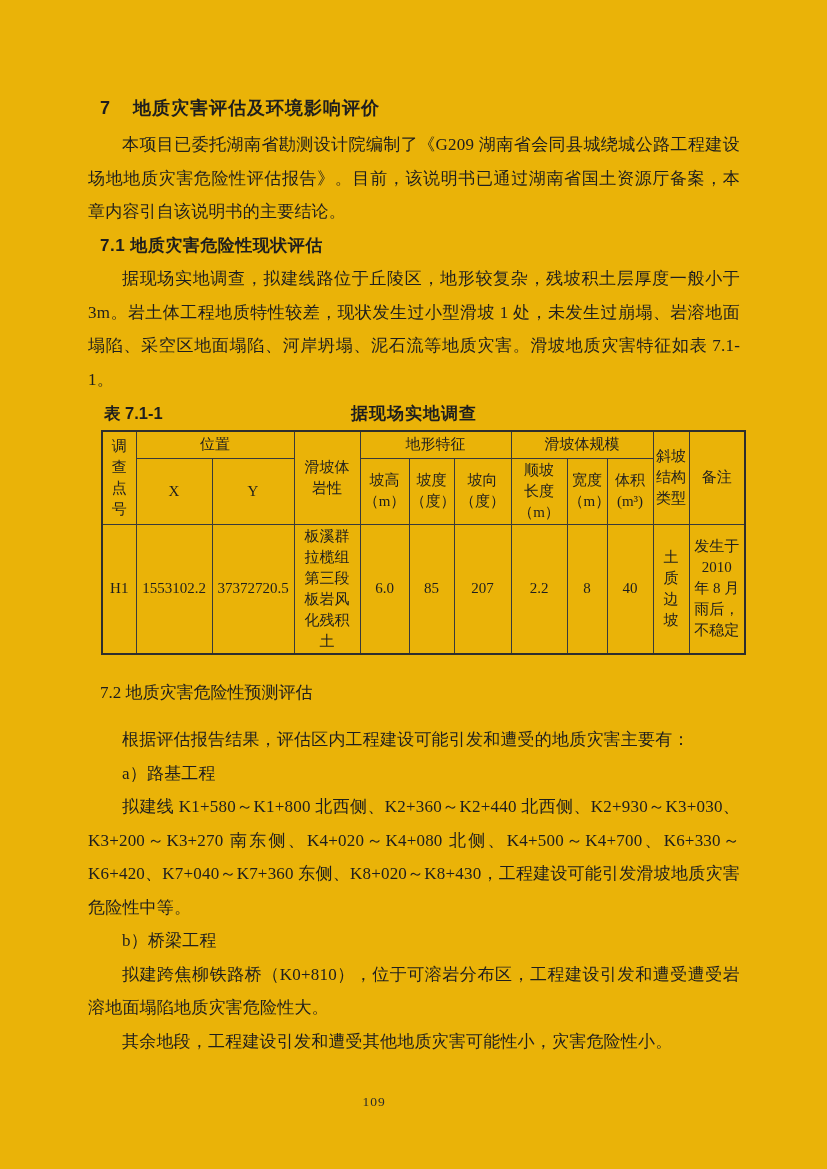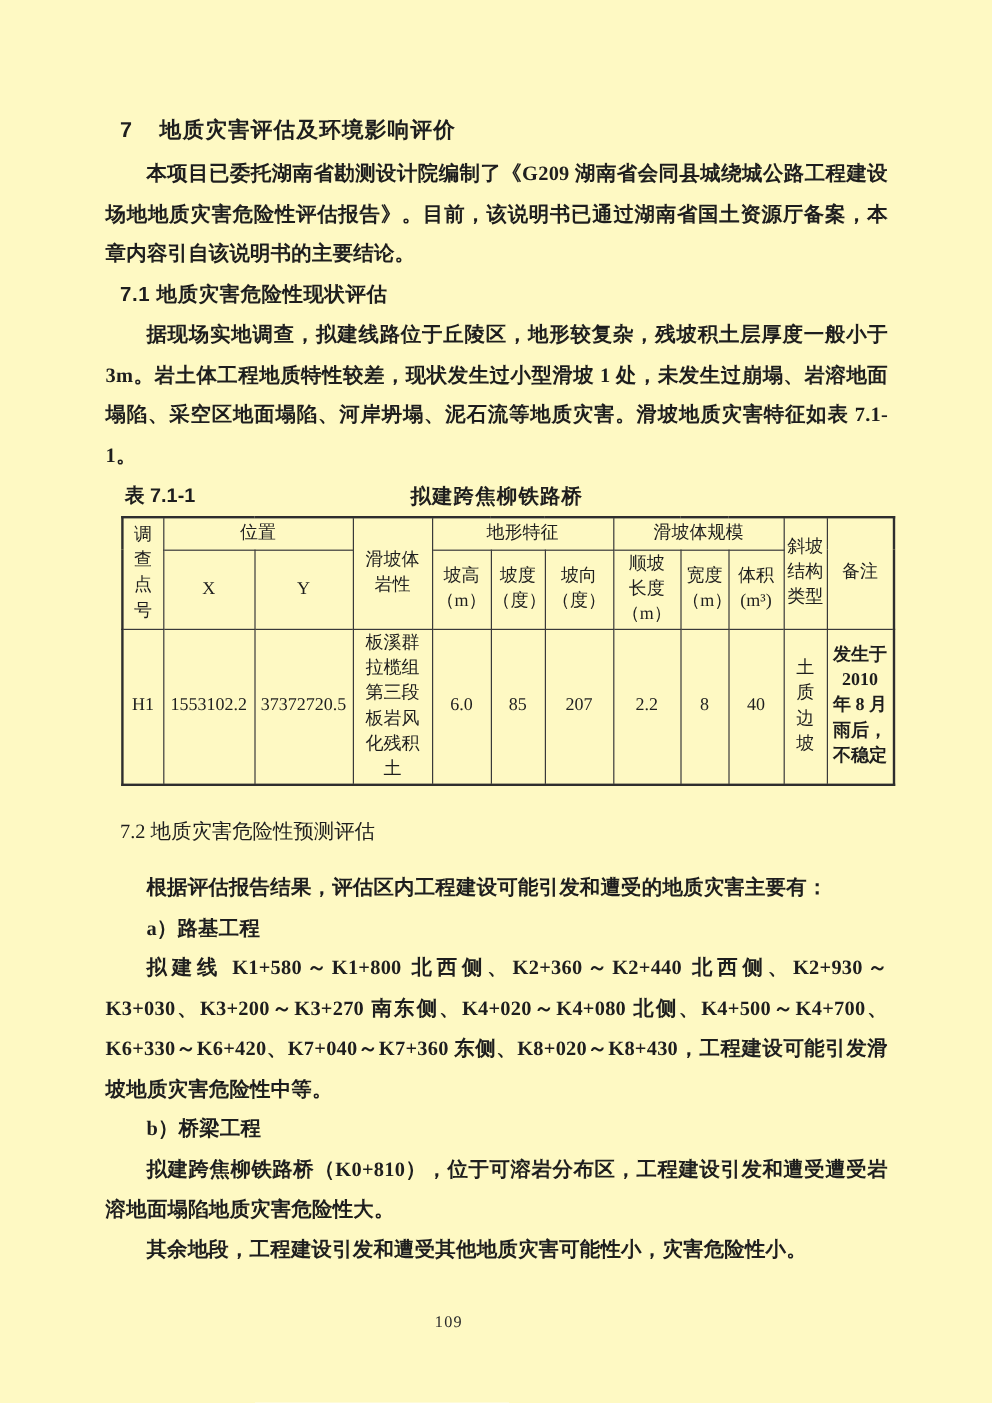--- a/index.html
+++ b/index.html
@@ -1,38 +1,38 @@
 <!DOCTYPE html>
 <html lang="zh"><head>
 <meta charset="utf-8">
 <style>
   html,body { margin:0; padding:0; background:#ffffff; }
   .page {
     position:relative;
     width:827px; height:1169px;
-    background:#fef9c3;
+    background:#eab308;
     color:#1e1e1e;
     font-family:"Liberation Serif", serif;
     overflow:hidden;
   }
   .content {
     position:absolute; left:88px; top:0; width:652px;
   }
   
   .h7 {
     margin:0; padding:95px 0 0 12px;
     font-family:"Liberation Sans", sans-serif;
     font-weight:bold; font-size:18px; line-height:26px;
     letter-spacing:1px;
   }
   .h7 .num { margin-right:22px; }
   
   .para {
     margin:0; font-size:17px; line-height:33.5px;
-    text-indent:2em; text-align:justify; letter-spacing:0.2px;font-weight:bold;
+    text-indent:2em; text-align:justify; letter-spacing:0.2px;
   }
   .intro { margin-top:7px; }
   .h71 {
     margin:0; padding-left:12px;
     font-family:"Liberation Sans", sans-serif;
     font-weight:bold; font-size:17px; line-height:33.5px;
     letter-spacing:0.5px;
   }
   .h72 {
     margin:21px 0 14px 0; padding-left:12px;
@@ -56,21 +56,21 @@
     border:1px solid #3a3a3a;
     text-align:center; vertical-align:middle;
     padding:1px 1px; white-space:pre-line; line-height:21px;
     overflow:hidden;
   }
   tr.hr1 { height:27px; }
   tr.hr2 { height:57px; }
   tr.dr  { height:114px; }
   td.vtext { line-height:20px; }   
   td.lith  { line-height:19px; }   
-  td.note  { line-height:21px;font-weight:bold; }
+  td.note  { line-height:21px; }
   
   .pagenum {
     position:absolute; left:0; top:1094px; width:748px;
     text-align:center; font-size:13.5px; color:#2b2b2b;
     letter-spacing:1px;
   }
 </style>
 </head>
 <body>
 
@@ -82,21 +82,21 @@
     </h1>
 
     <p class="para intro">本项目已委托湖南省勘测设计院编制了《G209 湖南省会同县城绕城公路工程建设场地地质灾害危险性评估报告》。目前，该说明书已通过湖南省国土资源厅备案，本章内容引自该说明书的主要结论。</p>
 
     <h2 class="h71">7.1 地质灾害危险性现状评估</h2>
 
     <p class="para">据现场实地调查，拟建线路位于丘陵区，地形较复杂，残坡积土层厚度一般小于 3m。岩土体工程地质特性较差，现状发生过小型滑坡 1 处，未发生过崩塌、岩溶地面塌陷、采空区地面塌陷、河岸坍塌、泥石流等地质灾害。滑坡地质灾害特征如表 7.1-1。</p>
 
     <div class="caption">
       <span class="caption-label">表 7.1-1</span>
-      <span class="caption-title">拟建跨焦柳铁路桥</span>
+      <span class="caption-title">据现场实地调查</span>
     </div>
 
     <table class="ls">
       <colgroup>
         <col style="width:34px">
           <col style="width:76px">
           <col style="width:82px">
         <col style="width:66px">
           <col style="width:49px">
           <col style="width:45px">

